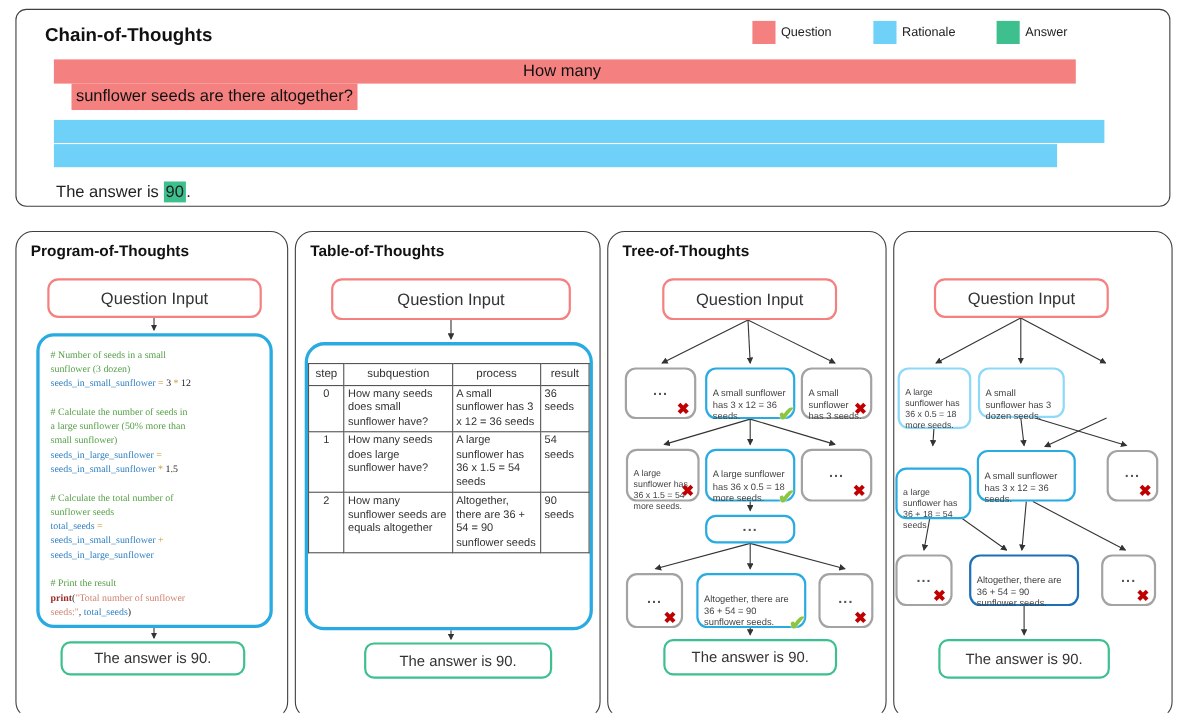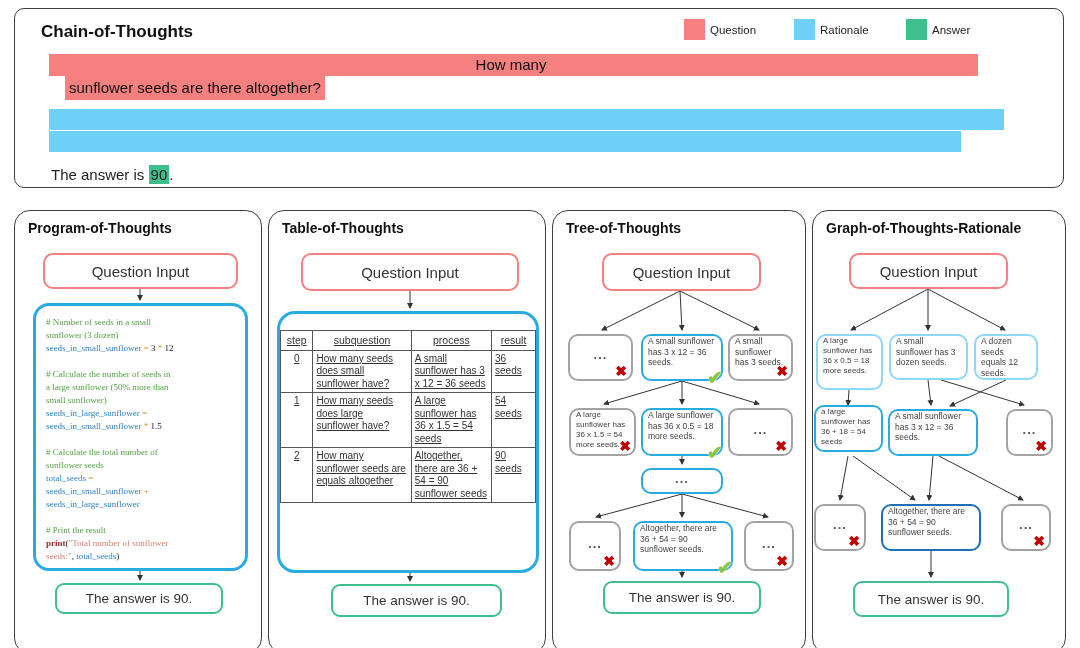--- a/index.html
+++ b/index.html
@@ -27,25 +27,25 @@
   .abox{position:absolute;border:2.5px solid #3dc08e;border-radius:9px;display:flex;align-items:center;justify-content:center;font-size:13.5px;color:#333;background:#fff;box-sizing:border-box;z-index:2;}
   .codebox{position:absolute;border:3px solid #29abe2;border-radius:16px;background:#fff;box-sizing:border-box;z-index:2;}
   .code{font-family:Liberation Serif, serif;font-size:9px;line-height:13px;padding:10px 5px 6px 10px;white-space:pre;color:#222;}
   .code .c{color:#55a047;}
   .code .v{color:#2e7fc2;}
   .code .o{color:#c9952c;}
   .code .k{color:#222;}
   .code .p{color:#9e2b25;font-weight:bold;}
   .code .s{color:#d08270;}
   .tblwrap{position:absolute;left:8px;width:262px;top:100px;height:262px;border:3px solid #29abe2;border-radius:18px;background:#fff;box-sizing:border-box;z-index:2;}
-  table.tot{border-collapse:collapse;font-size:10px;line-height:12.5px;color:#333;margin:16px auto 0;text-decoration:underline;}
+  table.tot{border-collapse:collapse;font-size:10px;line-height:12.5px;color:#333;margin:16px auto 0;}
   table.tot th,table.tot td{border:1px solid #555;padding:2px 3px;vertical-align:top;font-weight:normal;text-align:left;}
   table.tot th{text-align:center;font-size:10.5px;padding:3px 3px;}
   table.tot td.step{text-align:center;}
-  .node{position:absolute;border-radius:10px;background:#fff;font-size:8.5px;line-height:10.5px;color:#444;padding:0 5px;box-sizing:border-box;z-index:2;}
+  .node{position:absolute;border-radius:10px;background:#fff;font-size:8.5px;line-height:10.5px;color:#444;padding:16px 5px;box-sizing:border-box;z-index:2;}
   .node.dots{display:flex;align-items:center;justify-content:center;font-size:13px;font-weight:bold;letter-spacing:1px;color:#555;padding:0 0 4px 0;}
   .b-blue{border:2.5px solid #29abe2;}
   .b-lblue{border:2.5px solid #8ed8f8;}
   .b-dblue{border:2.5px solid #1d6fb8;}
   .b-gray{border:2.5px solid #a3a3a3;}
   .mark{position:absolute;font-weight:bold;line-height:1;z-index:3;}
   .mark.x{color:#c00000;font-size:14px;right:3px;bottom:1px;}
   .mark.check{color:#8cc63f;font-size:19px;right:-2px;bottom:-8px;text-shadow:0 0 2px #fff;}
   svg.edges{position:absolute;left:0;top:0;z-index:1;pointer-events:none;}
 </style>
@@ -218,36 +218,32 @@
     <line x1="129" y1="170" x2="206" y2="193" stroke="#333" stroke-width="1" marker-end="url(#arr-t)"></line>
     <line x1="129" y1="245" x2="129" y2="253" stroke="#333" stroke-width="1" marker-end="url(#arr-t)"></line>
     <line x1="129" y1="283" x2="43" y2="306" stroke="#333" stroke-width="1" marker-end="url(#arr-t)"></line>
     <line x1="129" y1="283" x2="129" y2="306" stroke="#333" stroke-width="1" marker-end="url(#arr-t)"></line>
     <line x1="129" y1="283" x2="215" y2="306" stroke="#333" stroke-width="1" marker-end="url(#arr-t)"></line>
     <line x1="129" y1="360" x2="129" y2="366" stroke="#333" stroke-width="1" marker-end="url(#arr-t)"></line>
   </svg>
 </div>
 
 <div class="panel bpanel" id="graph-panel">
-  <div class="ptitle">Graph-of-Thoughts-Rationale</div>
   <div class="qbox" style="left:36px;top:42px;width:159px;height:36px">
     <span>Question Input</span>
   </div>
 
   <div class="node b-lblue" style="left:3px;top:123px;width:67px;height:56px;font-size:8px;line-height:10px">
     <span>A large sunflower has 36 x 0.5 = 18 more seeds.</span>
   </div>
   <div class="node b-lblue" style="left:76px;top:123px;width:79px;height:46px">
     <span>A small sunflower has 3 dozen seeds.</span>
   </div>
-  <div class="node b-lblue" style="left:161px;top:123px;width:64px;height:46px">
-    <span>A dozen seeds equals 12 seeds.</span>
-  </div>
-
-  <div class="node b-blue" style="left:1px;top:194px;width:69px;height:47px;font-size:8px;line-height:10px">
+
+  <div class="node b-blue" style="left:1px;top:214px;width:69px;height:47px;font-size:8px;line-height:10px">
     <span>a large sunflower has 36 + 18 = 54 seeds</span>
   </div>
   <div class="node b-blue" style="left:75px;top:198px;width:90px;height:47px">
     <span>A small sunflower has 3 x 12 = 36 seeds.</span>
   </div>
   <div class="node b-gray dots" style="left:193px;top:198px;width:47px;height:47px">
     <span>...</span>
     <span class="mark x">✖</span>
   </div>
 

